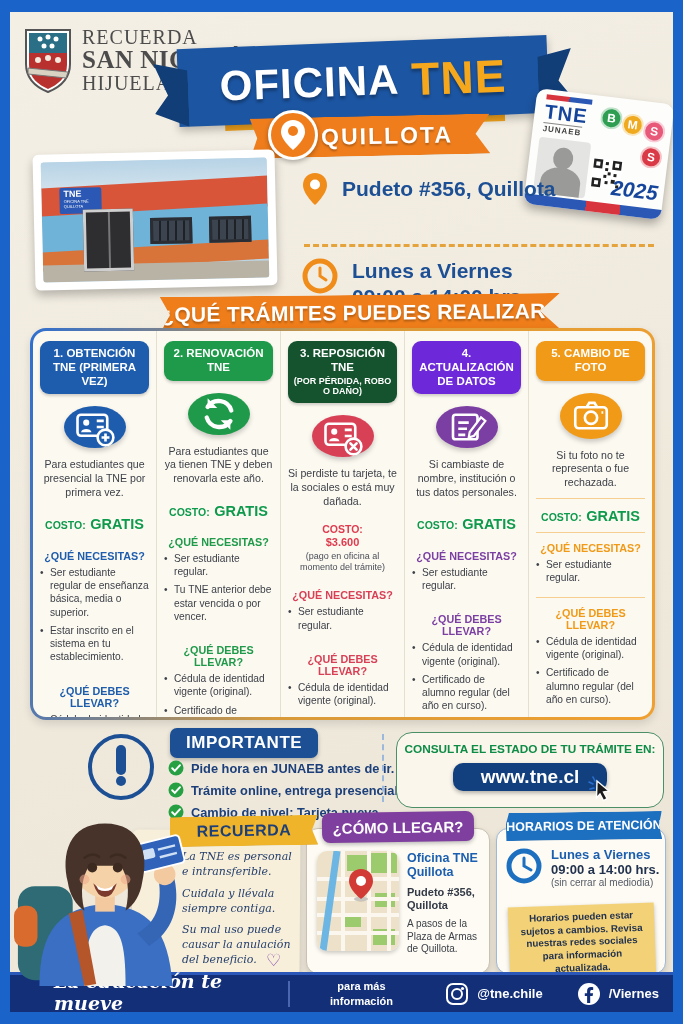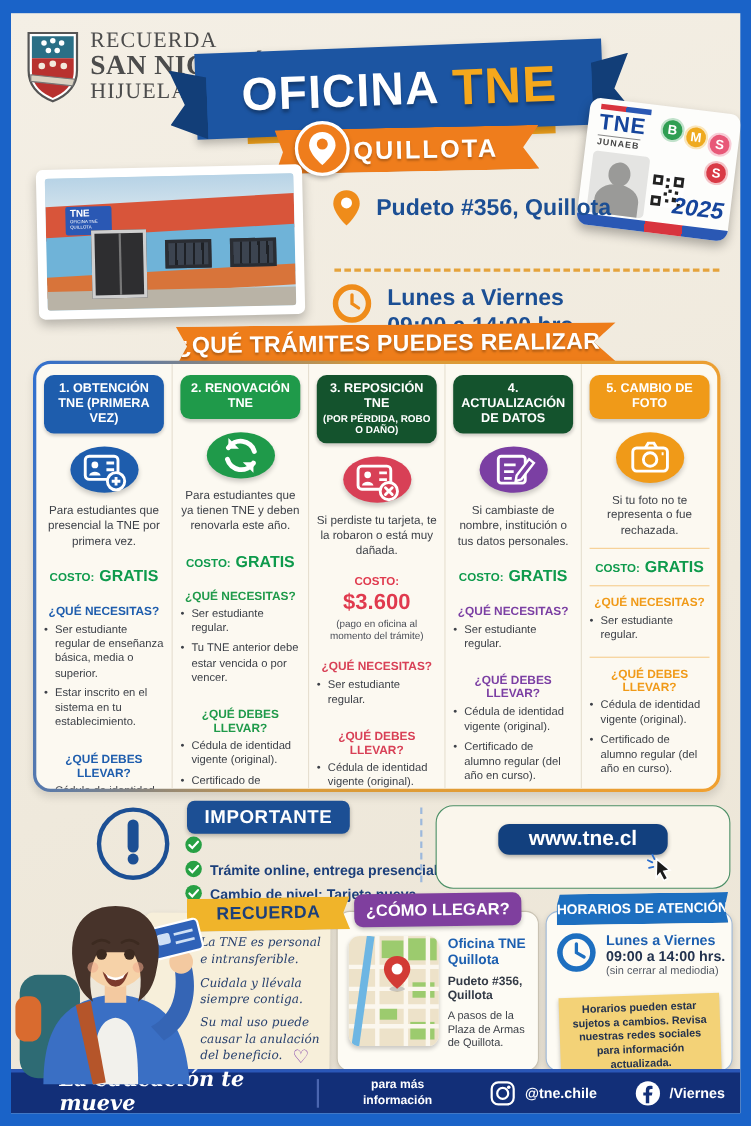--- a/index.html
+++ b/index.html
@@ -369,40 +369,40 @@
               <svg viewBox="0 0 48 48">
                 <rect x="4" y="10" width="34" height="24" rx="4" fill="none" stroke="#fff" stroke-width="3"></rect>
                 <circle cx="14" cy="19" r="3.5" fill="#fff"></circle>
                 <path d="M8 30c1-5 11-5 12 0 Z" fill="#fff"></path>
                 <line x1="26" y1="17" x2="34" y2="17" stroke="#fff" stroke-width="3"></line>
                 <line x1="26" y1="24" x2="34" y2="24" stroke="#fff" stroke-width="3"></line>
                 <circle cx="36" cy="36" r="9" fill="#d84056" stroke="#fff" stroke-width="3"></circle>
                 <path d="M32.5 32.5 l7 7 M39.5 32.5 l-7 7" stroke="#fff" stroke-width="3" stroke-linecap="round"></path>
               </svg>
             </div>
-    <div class="col-desc">Si perdiste tu tarjeta, te la robaron o está muy dañada.</div>
+    <div class="col-desc">Si perdiste tu tarjeta, te la sociales o está muy dañada.</div>
     <div class="col-line" style="background:#d84056"></div>
     <div class="cost">
       <div class="cost-label" style="color:#e03a4e">COSTO:</div>
-              <div class="cost-value" style="color:#e03a4e;font-size:20px">$3.600</div>
+              <div class="cost-value" style="color:#e03a4e;font-size:11px">$3.600</div>
               <div class="cost-note">(pago en oficina al momento del trámite)</div>
     </div>
     <div class="col-line" style="background:#d84056"></div>
     <div class="sec-title" style="color:#d84056">¿QUÉ NECESITAS?</div>
     <ul class="bullets">
               <li>Ser estudiante regular.</li>
             </ul>
     <div class="col-line" style="background:#d84056"></div>
     <div class="sec-title" style="color:#d84056">¿QUÉ DEBES LLEVAR?</div>
     <ul class="bullets">
               <li>Cédula de identidad vigente (original).</li>
             </ul>
           </div>
           <div class="col">
-    <div class="col-head" style="background:#14532d">
+    <div class="col-head" style="background:#6d28d9">
       <div class="col-head-main">4. ACTUALIZACIÓN DE DATOS</div>
 
     </div>
     <div class="col-icon" style="background:#7b3fa3">
               <svg viewBox="0 0 48 48">
                 <rect x="8" y="10" width="28" height="28" rx="3" fill="none" stroke="#fff" stroke-width="3"></rect>
                 <line x1="14" y1="19" x2="26" y2="19" stroke="#fff" stroke-width="3"></line>
                 <line x1="14" y1="26" x2="24" y2="26" stroke="#fff" stroke-width="3"></line>
                 <line x1="14" y1="33" x2="22" y2="33" stroke="#fff" stroke-width="3"></line>
                 <path d="M27 30 L40 13 l5 4 -13 17 -6 2 Z" fill="#7b3fa3" stroke="#fff" stroke-width="2.5"></path>
@@ -461,39 +461,41 @@
     <div class="imp-icon">
         <div class="imp-excl"></div>
       </div>
     <div class="imp-badge">IMPORTANTE</div>
     <div class="imp-list" id="importante-list">
         <div class="imp-item">
           <svg width="16" height="16" viewBox="0 0 16 16">
       <circle cx="8" cy="8" r="7.5" fill="#27a044"></circle>
       <path d="M4.2 8.3 l2.6 2.6 L12 5.2" fill="none" stroke="#fff" stroke-width="2" stroke-linecap="round"></path>
     </svg>
+          <span>Pide hora en JUNAEB antes de ir.</span>
         </div>
         <div class="imp-item">
           <svg width="16" height="16" viewBox="0 0 16 16">
       <circle cx="8" cy="8" r="7.5" fill="#27a044"></circle>
       <path d="M4.2 8.3 l2.6 2.6 L12 5.2" fill="none" stroke="#fff" stroke-width="2" stroke-linecap="round"></path>
     </svg>
           <span>Trámite online, entrega presencial.</span>
         </div>
         <div class="imp-item">
           <svg width="16" height="16" viewBox="0 0 16 16">
       <circle cx="8" cy="8" r="7.5" fill="#27a044"></circle>
       <path d="M4.2 8.3 l2.6 2.6 L12 5.2" fill="none" stroke="#fff" stroke-width="2" stroke-linecap="round"></path>
     </svg>
           <span>Cambio de nivel: Tarjeta nueva.</span>
         </div>
       </div>
     <div class="v-dash"></div>
 
     <div class="consulta">
+      <div class="consulta-title">CONSULTA EL ESTADO DE TU TRÁMITE EN:</div>
       <div class="url-pill">www.tne.cl</div>
       <svg class="cursor" width="30" height="30" viewBox="0 0 30 30">
         <g stroke="#2a6fd0" stroke-width="1.6" stroke-linecap="round">
             <path d="M4 9 l4 2"></path>
             <path d="M5 16 l4 -1"></path>
             <path d="M8 4 l2 4"></path>
           </g>
         <path d="M12 8 l12 10 -5.5 1 3.5 6.5 -3.5 2 -3.5 -6.5 -3.5 4 Z" fill="#1b1b1b" stroke="#fff" stroke-width="1.4"></path>
       </svg>
     </div>

